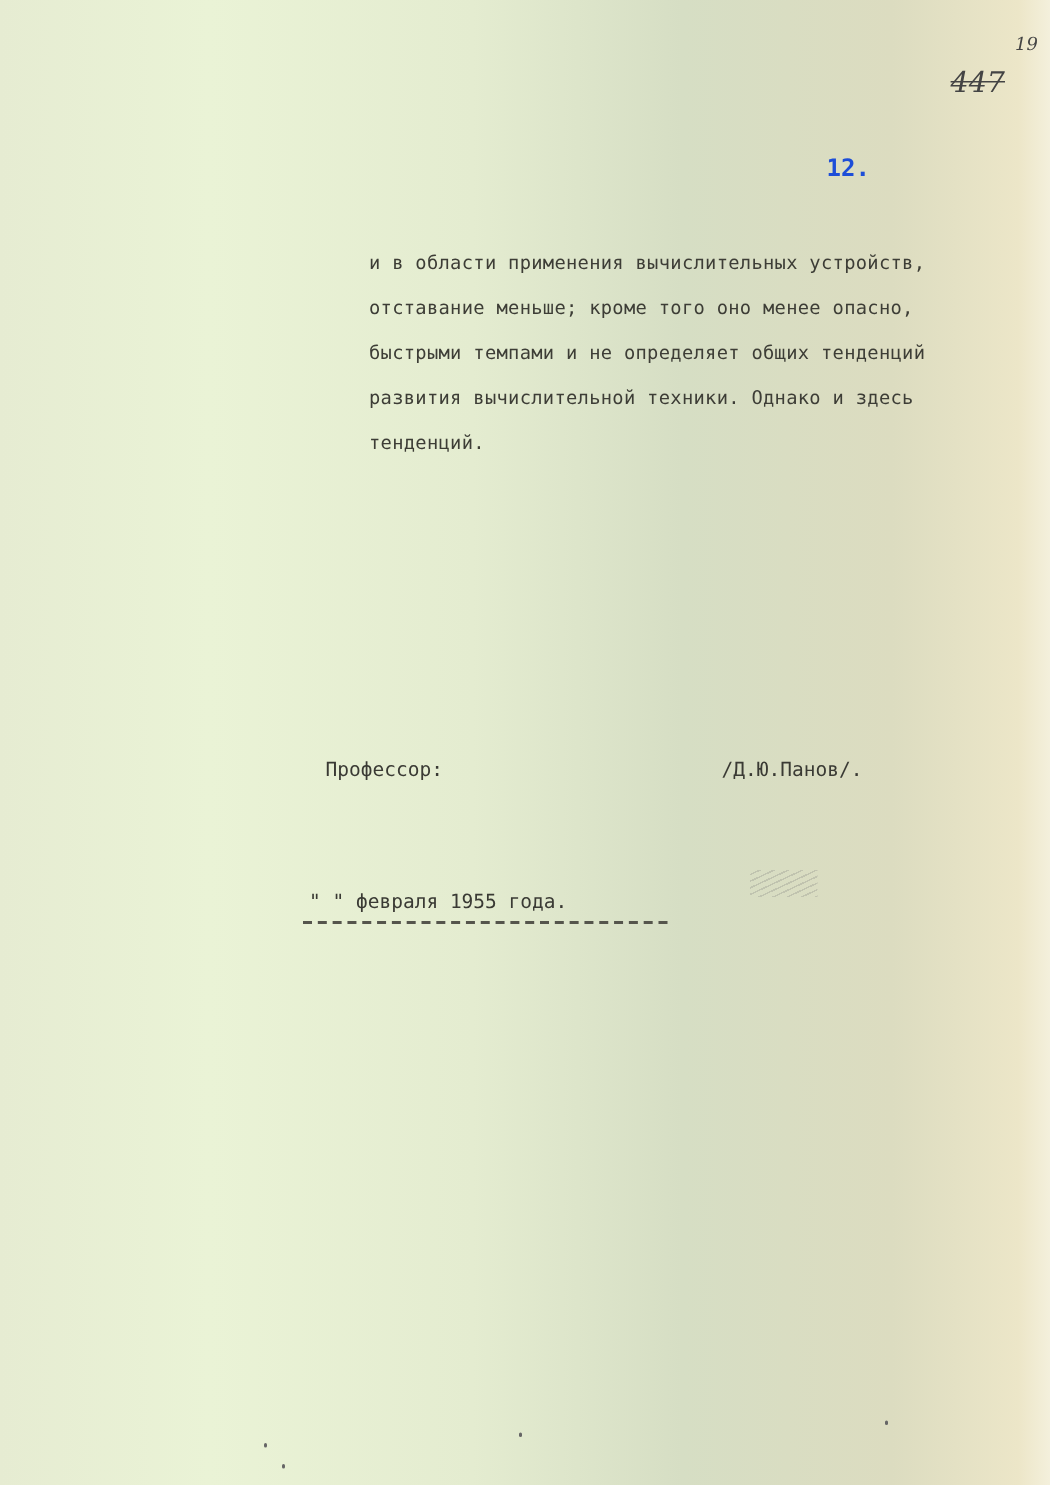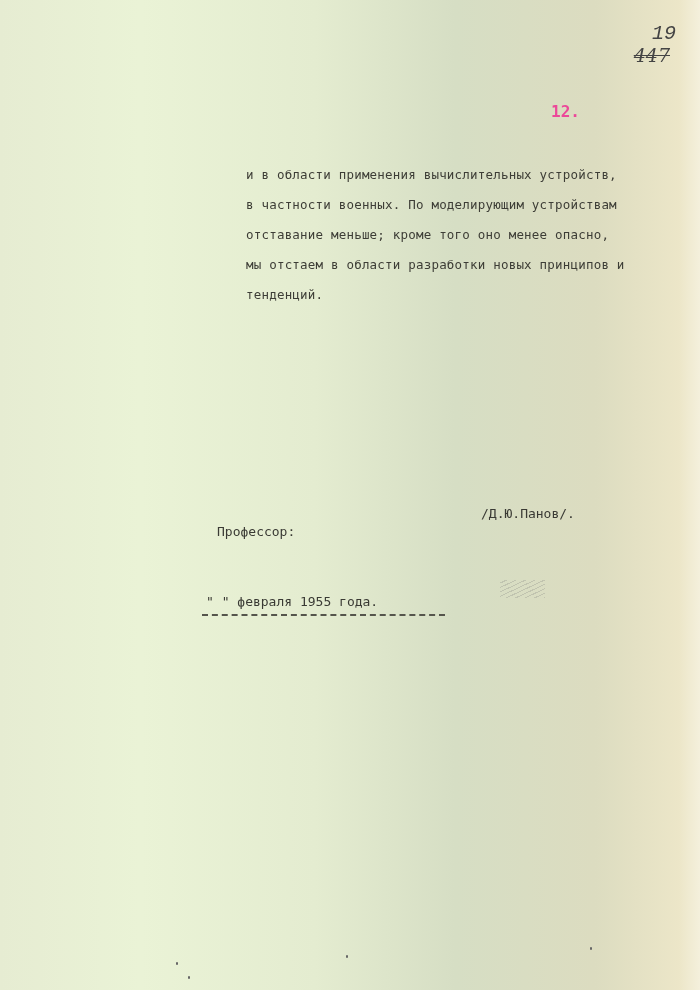--- a/index.html
+++ b/index.html
@@ -4,47 +4,47 @@
 <style>
   html, body { margin:0; padding:0; }
   body {
     width:700px; height:990px; overflow:hidden; position:relative;
     background: linear-gradient(90deg, #e6ecd2 0%, #eaf3d6 20%, #e4ecd0 45%, #d6dec4 65%, #dcdcc0 85%, #ece6c8 97%, #f4f0dc 100%);
     font-family: "DejaVu Sans Mono", "Liberation Mono", monospace;
     color:#3a3a34;
   }
   .page { position:absolute; inset:0; }
   .handnote { position:absolute; font-family:"DejaVu Serif", serif; font-style:italic; color:#444; }
-  .hn-top { right:24px; top:22px; font-size:20px;font-family:Liberation Mono, monospace; }
+  .hn-top { right:8px; top:22px; font-size:12px; }
   .hn-struck { right:30px; top:44px; font-size:19px; text-decoration:line-through; }
-  .pagenum { position:absolute; left:551px; top:102px; font-size:16px; font-weight:bold; color:#ec4899; }
+  .pagenum { position:absolute; left:551px; top:102px; font-size:16px; font-weight:bold; color:#1d4ed8; }
   .body-text { position:absolute; left:246px; top:160px; width:440px; font-size:12.5px; line-height:30px; letter-spacing:0.2px; color:#3d3d36; }
   .body-text .line { white-space:nowrap; }
-  .sig-title { position:absolute; left:217px; top:524px; font-size:13px; }
+  .sig-title { position:absolute; left:217px; top:506px; font-size:13px; }
   .sig-name { position:absolute; left:481px; top:506px; font-size:13px;text-align:right; }
   .date { position:absolute; left:206px; top:594px; font-size:13px; }
   .date-line { position:absolute; left:202px; top:614px; width:243px; height:0; border-top:2px dashed #55554c; }
   .stamp-mark { position:absolute; left:500px; top:580px; width:45px; height:18px; opacity:0.25;
     background:repeating-linear-gradient(-25deg, #777 0 1px, transparent 1px 4px); }
   .speck { position:absolute; width:2px; height:3px; background:#666; border-radius:1px; }
 </style>
 </head>
 <body>
 
 <div class="page">
   <div class="handnote hn-top">19</div>
   <div class="handnote hn-struck">447</div>
 
   <div class="pagenum">12.</div>
 
   <div class="body-text">
     <div class="line">и в области применения вычислительных устройств,</div>
-    <div class="line">в частности военных. По моделирующим устройствам</div>
     <div class="line">отставание меньше; кроме того оно менее опасно,</div>
-    <div class="line">мы отстаем в области разработки новых принципов и</div>
+    <div class="line">быстрыми темпами и не определяет общих тенденций</div>
+    <div class="line">развития вычислительной техники. Однако и здесь</div>
     <div class="line">тенденций.</div>
   </div>
 
   <div class="sig-title">Профессор:</div>
   <div class="sig-name">/Д.Ю.Панов/.</div>
 
   <div class="date">"   " февраля 1955 года.</div>
   <div class="date-line"></div>
   <div class="stamp-mark"></div>
 

